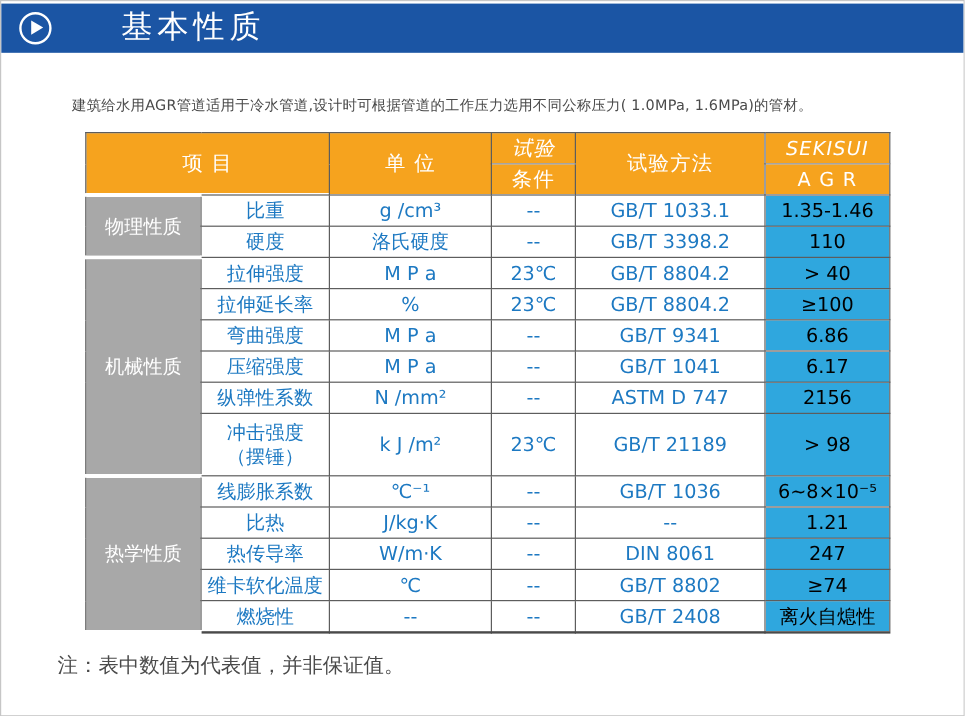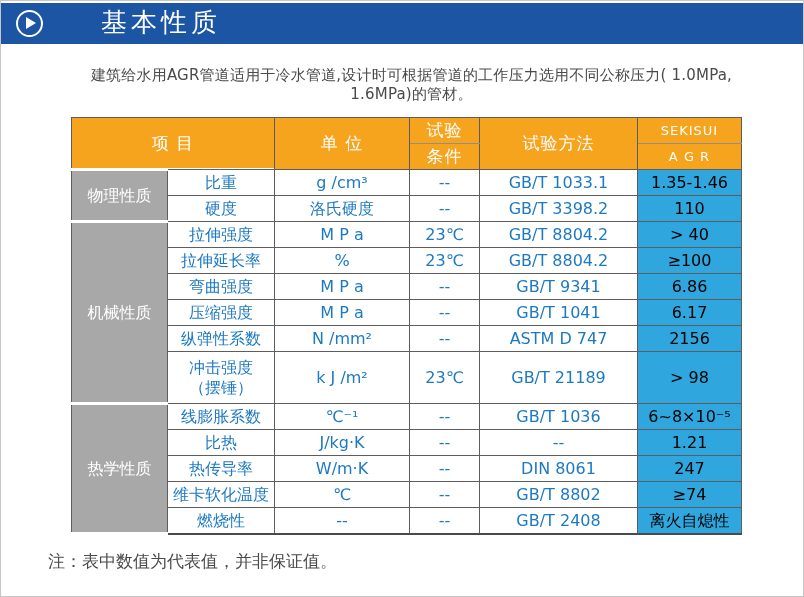--- a/index.html
+++ b/index.html
@@ -41,25 +41,24 @@
   .topbar .title {
     color: #ffffff;
     font-size: 26px;
     font-weight: 500;
     letter-spacing: 4px;
     margin: 0 0 2px 58px;
   }
 
   
   .intro {
-    margin: 22px 40px 13px 59px;
-    font-size: 15px;
+    margin: 36px 40px 13px 59px;
+    font-size: 12px;
     color: #4a4a4a;
     letter-spacing: 0.2px;
-    text-align: center;
   }
 
   
   table.props {
     border-collapse: collapse;
     table-layout: fixed;
     width: 670px;
     margin-left: 70px;
   }
   .props th, .props td {
@@ -71,22 +70,22 @@
   }
   .props { border-bottom: 2px solid #4a4a4a; }
   .props thead th {
     background: #f6a31e;
     color: #ffffff;
     font-weight: 500;
     font-size: 17px;
     height: 26px;
     letter-spacing: 1px;
   }
-  .props thead th.sub-top { border-bottom: 1px solid #8f8f8f; }
-  .props thead th.brand { font-size: 13px; letter-spacing: 1px; }
+  .props thead th.sub-top { border-bottom: 1px solid #8f8f8f; font-style: italic; }
+  .props thead th.brand { font-size: 16px; letter-spacing: 1px; }
   .props tbody td {
     background: #ffffff;
     color: #1d79c2;
     font-size: 16px;
     height: 26px;
     line-height: 1.2;
   }
   .props td.group {
     background: #a8a8a8;
     color: #ffffff;

